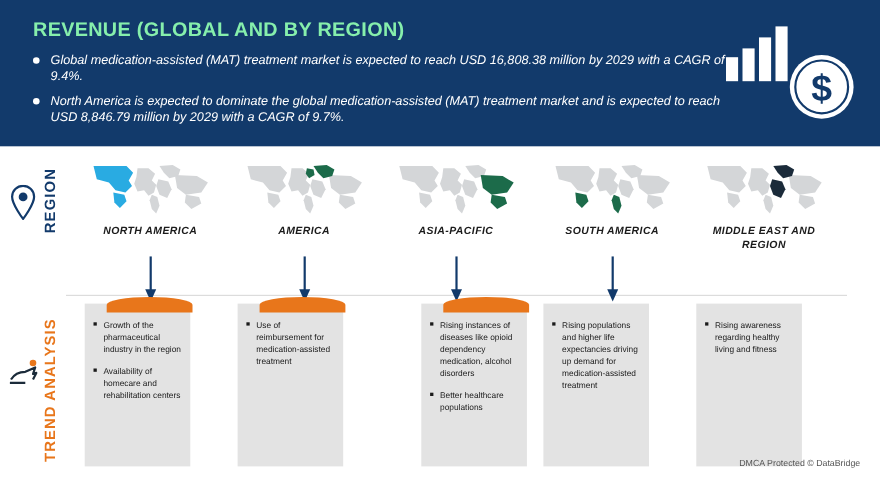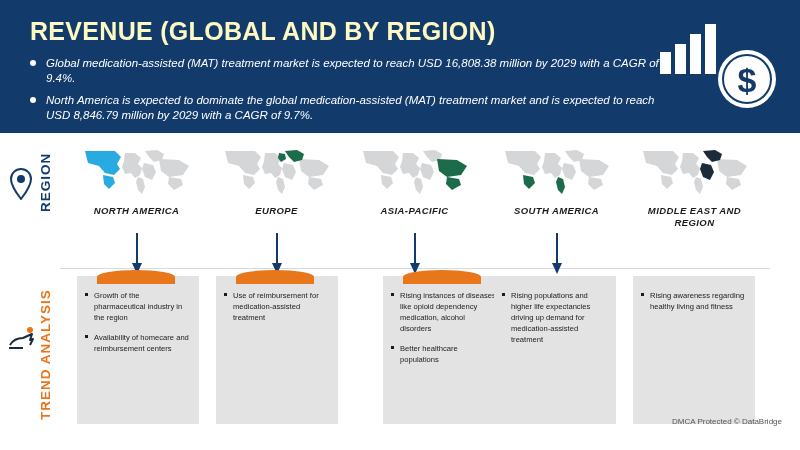--- a/index.html
+++ b/index.html
@@ -11,22 +11,22 @@
     position:relative;
   }
   
   .header {
     position:absolute; left:0; top:0; width:800px; height:133px;
     background:#123a6b;
     box-sizing:border-box;
     padding:18px 24px 0 30px;
   }
   .header-title {
-    color:#fef9c3;
-    font-size:25px;
+    color:#86efac;
+    font-size:18px;
     font-weight:bold;
     letter-spacing:0.3px;
     margin:0 0 10px 0;
     line-height:1.1;
   }
   .bullets { list-style:none; margin:0; padding:0; }
   .bullets li {
     position:relative;
     color:#ffffff;
     font-size:11.5px;
@@ -85,21 +85,21 @@
     margin-top:5px;
     height:26px;
     font-style:italic;
   }
   .arrow-wrap { height:46px; display:flex; align-items:center; justify-content:center; }
 
   
   .card {
     position:absolute;
     top:276px;
-    width:122px;
+    width:96px;
     height:148px;
     background:#e3e3e3;
     box-sizing:border-box;
     padding:14px 8px 8px 8px;
   }
   .card-top-arc {
     position:absolute; left:20px; top:-6px; width:78px; height:14px;
     border-radius:78px 78px 0 0 / 14px 14px 0 0;
     background:#e8761b;
   }
@@ -209,21 +209,21 @@
         <path d="M63 16l9 2 3 7-4 8-7-3-3-8z"></path>
         <path d="M78 12l20 1 10 6-6 9-14 2-8-6z"></path>
         <path d="M88 30l12 2 2 6-9 5-6-6z"></path>
       </g>
       <g fill="#1C6B4A">
         <path d="M64 4l12-1 7 4-2 6-8 2-5-5z"></path>
         <path d="M58 6l6 1 1 5-5 3-3-4z"></path>
       </g>
     </svg>
   </div>
-  <div class="col-name">EUROPE</div>
+  <div class="col-name">AMERICA</div>
   <div class="arrow-wrap">
     <svg width="14" height="42" viewBox="0 0 14 42">
       <line x1="7" y1="0" x2="7" y2="32" stroke="#123a6b" stroke-width="2"></line>
       <polygon points="7,41 2,30 12,30" fill="#123a6b"></polygon>
     </svg>
   </div>
 </div>
 
 <div class="col" style="left:348px;">
   <div class="map-wrap">
@@ -300,21 +300,21 @@
       <line x1="7" y1="0" x2="7" y2="32" stroke="#123a6b" stroke-width="2"></line>
       <polygon points="7,41 2,30 12,30" fill="#123a6b"></polygon>
     </svg>
   </div>
 </div>
 
 <div class="card" style="left:77px;">
   <div class="card-top-arc"></div>
   <ul>
     <li><span class="sq"></span><span>Growth of the pharmaceutical industry in the region</span></li>
-    <li><span class="sq"></span><span>Availability of homecare and reimbursement centers</span></li>
+    <li><span class="sq"></span><span>Availability of homecare and rehabilitation centers</span></li>
   </ul>
 </div>
 
 <div class="card" style="left:216px;">
   <div class="card-top-arc"></div>
   <ul>
     <li><span class="sq"></span><span>Use of reimbursement for medication-assisted treatment</span></li>
   </ul>
 </div>
 

